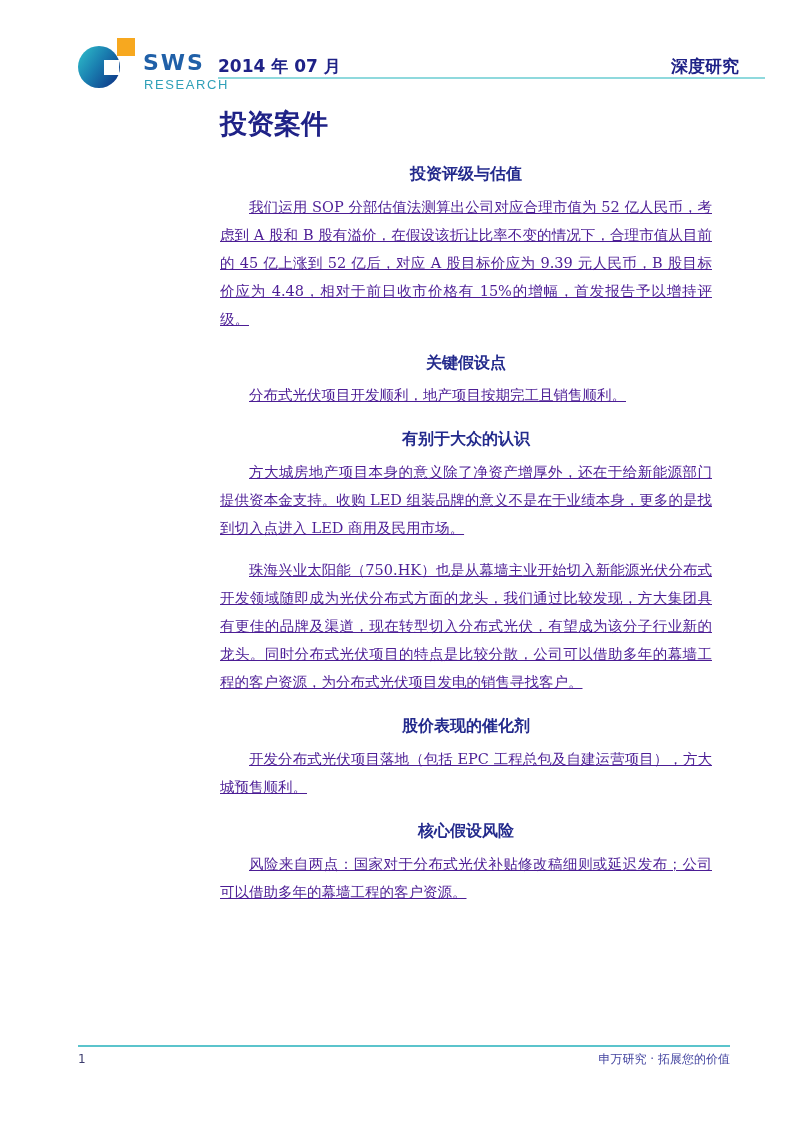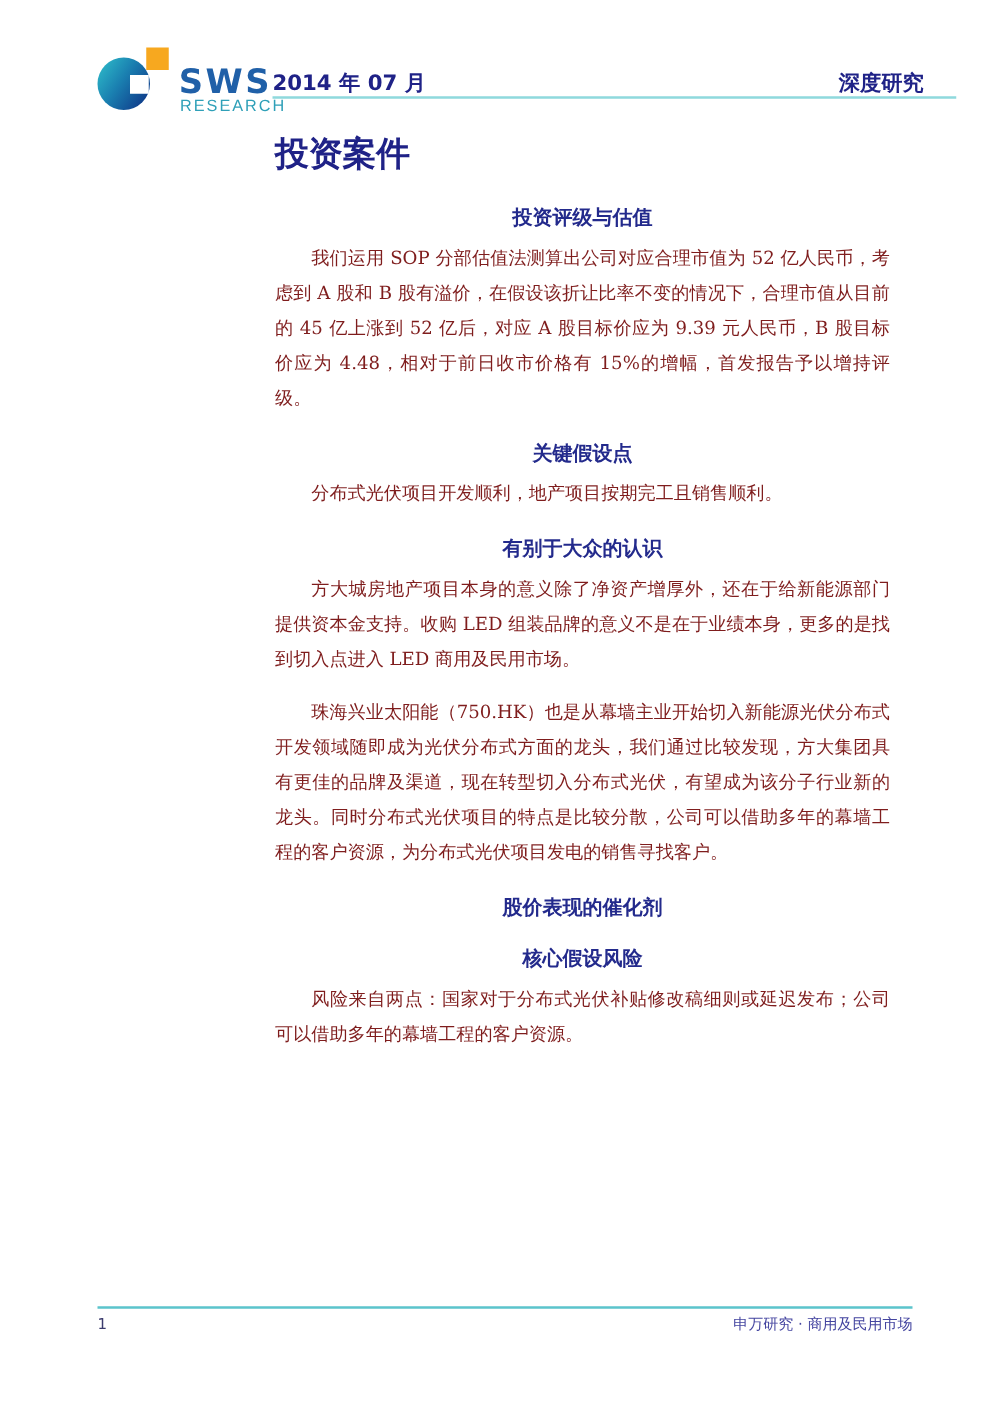--- a/index.html
+++ b/index.html
@@ -17,21 +17,21 @@
   .logo-circle {
     position: absolute; left: 0; top: 10px; width: 42px; height: 42px;
     border-radius: 50%;
     background: linear-gradient(125deg, #2bb3c6 10%, #1a7fb0 45%, #0f3e8c 88%);
   }
   .logo-square-white { position: absolute; left: 26px; top: 24px; width: 15px; height: 15px; background: #ffffff; }
   .logo-square-orange { position: absolute; left: 39px; top: 2px; width: 18px; height: 18px; background: #f7a81f; }
   .logo-sws {
     position: absolute; left: 65px; top: 16px;
     font-family: "DejaVu Sans", "Liberation Sans", sans-serif;
-    font-weight: bold; font-size: 27px; letter-spacing: 2px; color: #2060a8; line-height: 1;
+    font-weight: bold; font-size: 22px; letter-spacing: 2px; color: #2060a8; line-height: 1;
   }
   .logo-research {
     position: absolute; left: 66px; top: 42px;
     font-family: Liberation Sans, sans-serif;
     font-size: 13px; letter-spacing: 1.6px; color: #2fa0b8; line-height: 1;
   }
 
   .header-row {
     position: absolute; left: 218px; top: 55px; width: 547px;
     display: flex; justify-content: space-between; align-items: flex-end;
@@ -51,22 +51,22 @@
     font-family: Liberation Mono, monospace;
     font-weight: bold; font-size: 27px; color: #1f2287; line-height: 1.25;
   }
   .sec-heading {
     margin: 20px 0 8px 0;
     font-family: "DejaVu Sans", "Liberation Sans", sans-serif;
     font-weight: bold; font-size: 16px; color: #232a8c; line-height: 1.3; text-align: center;
   }
   .body-p {
     margin: 0 0 14px 0;
-    font-size: 14.5px; line-height: 28px; color: #7f1d1d;
-    text-align: justify; text-indent: 2em;
+    font-size: 14.5px; line-height: 28px; color: #4c1d95;
+    text-align: justify; text-indent: 2em; text-decoration: underline;
   }
 
   
   .footer-rule {
     position: absolute; left: 78px; top: 1045px; width: 652px; height: 2px;
     background: #5bc4cc;
   }
   .footer-row {
     position: absolute; left: 78px; top: 1051px; width: 652px;
     display: flex; justify-content: space-between; align-items: baseline;
@@ -110,27 +110,28 @@
     </section>
 
     <section>
       <h2 class="sec-heading">有别于大众的认识</h2>
       <p class="body-p">方大城房地产项目本身的意义除了净资产增厚外，还在于给新能源部门提供资本金支持。收购 LED 组装品牌的意义不是在于业绩本身，更多的是找到切入点进入 LED 商用及民用市场。</p>
       <p class="body-p">珠海兴业太阳能（750.HK）也是从幕墙主业开始切入新能源光伏分布式开发领域随即成为光伏分布式方面的龙头，我们通过比较发现，方大集团具有更佳的品牌及渠道，现在转型切入分布式光伏，有望成为该分子行业新的龙头。同时分布式光伏项目的特点是比较分散，公司可以借助多年的幕墙工程的客户资源，为分布式光伏项目发电的销售寻找客户。</p>
     </section>
 
     <section>
       <h2 class="sec-heading">股价表现的催化剂</h2>
+      <p class="body-p">开发分布式光伏项目落地（包括 EPC 工程总包及自建运营项目），方大城预售顺利。</p>
     </section>
 
     <section>
       <h2 class="sec-heading">核心假设风险</h2>
       <p class="body-p">风险来自两点：国家对于分布式光伏补贴修改稿细则或延迟发布；公司可以借助多年的幕墙工程的客户资源。</p>
     </section>
   </div>
 
   <div class="footer-rule"></div>
   <div class="footer-row">
     <span class="footer-center">1</span>
-    <span class="footer-right">申万研究 · 商用及民用市场</span>
+    <span class="footer-right">申万研究 · 拓展您的价值</span>
   </div>
 
 </div>
 
 </body></html>

